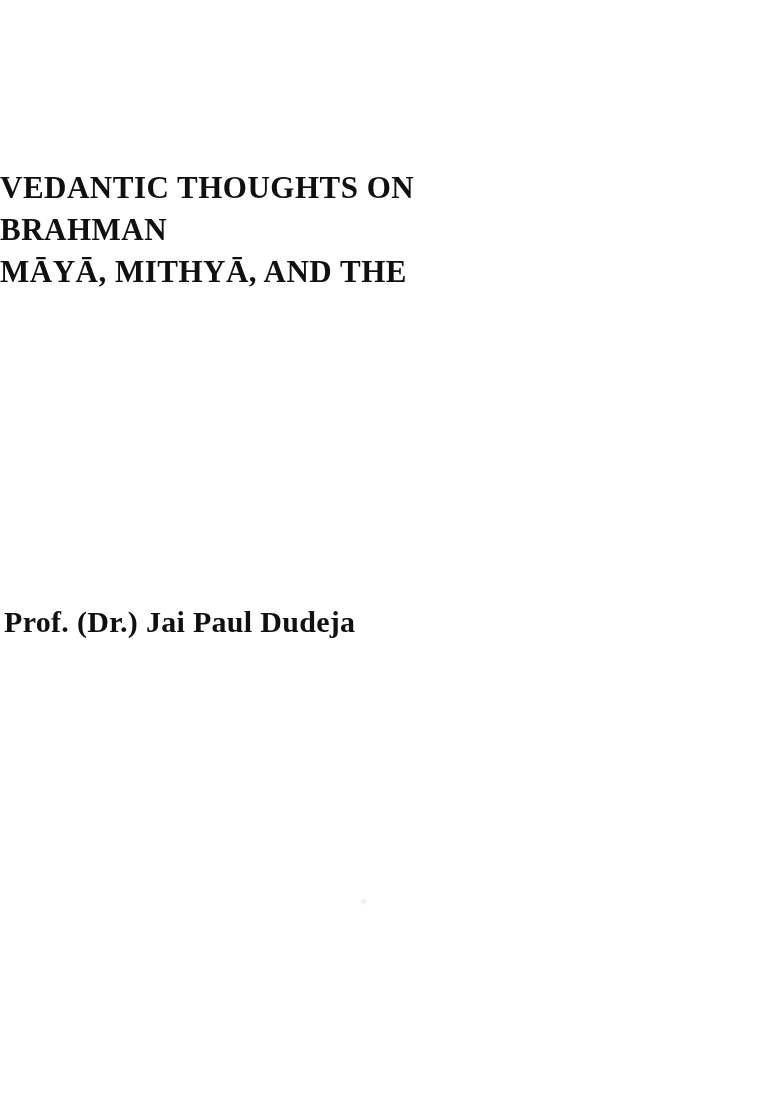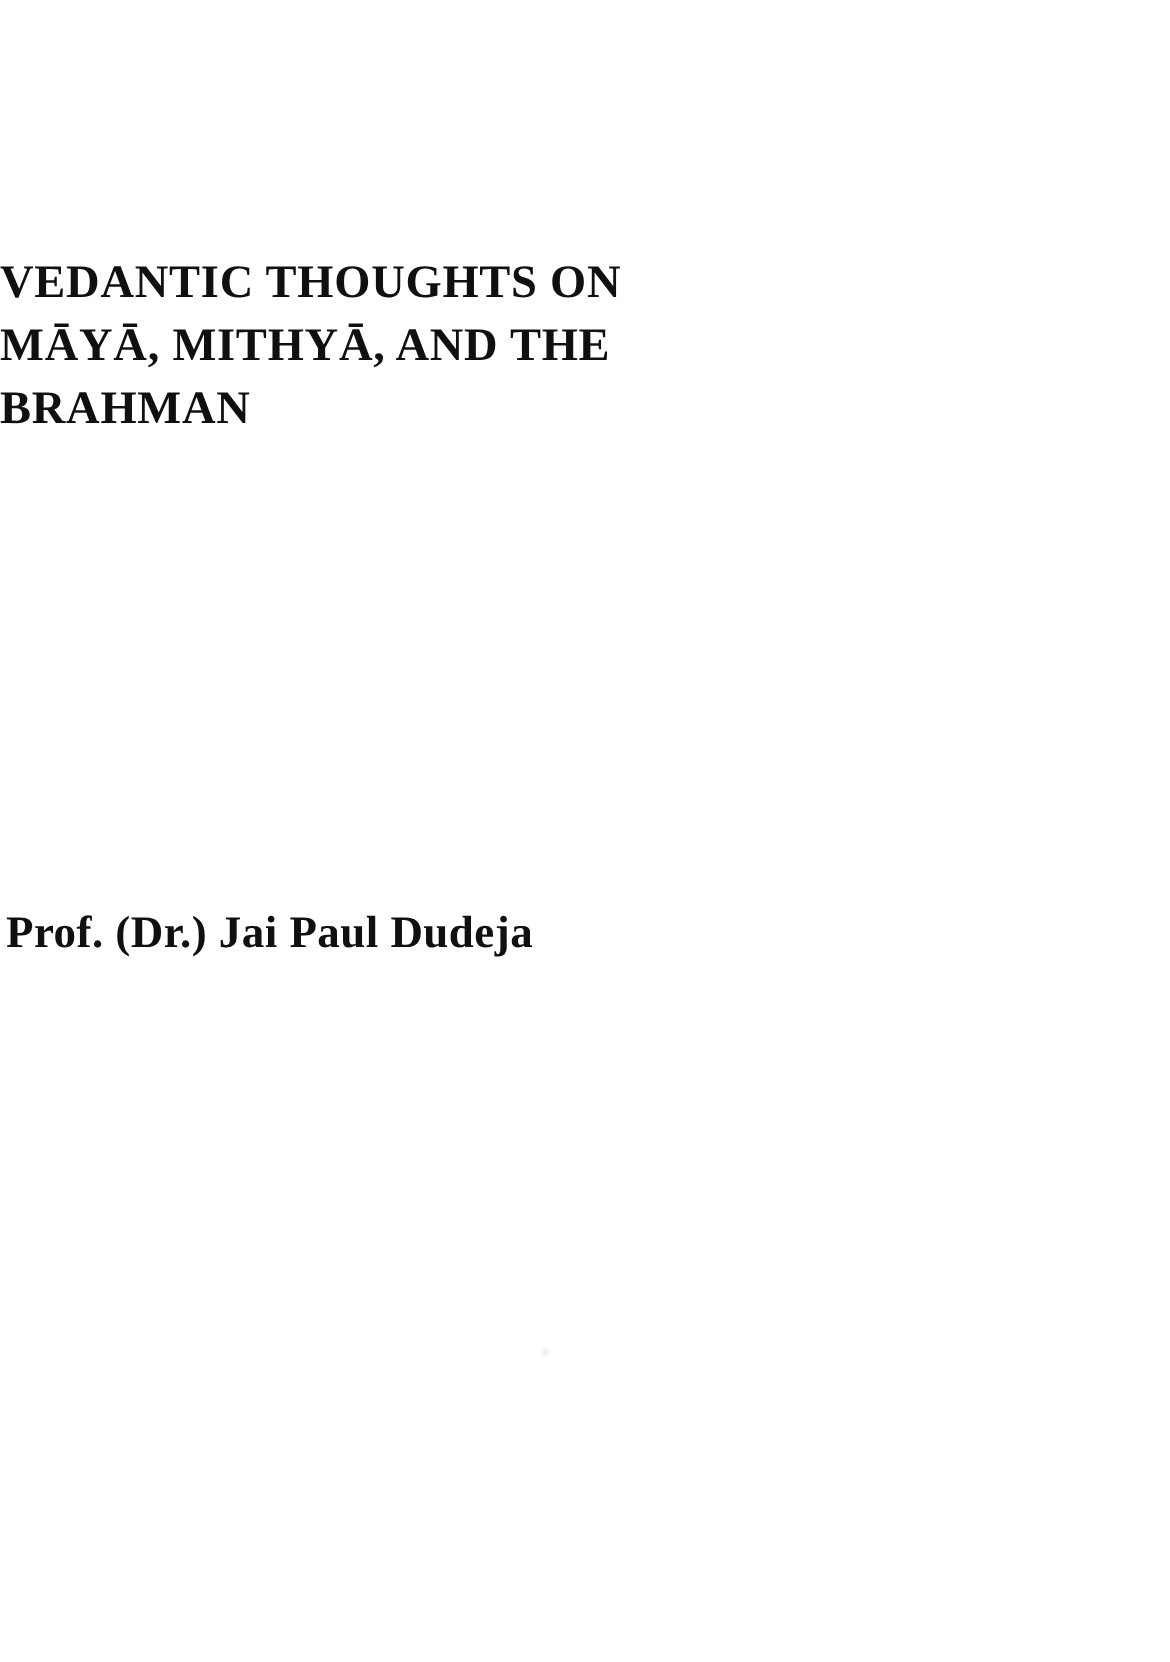--- a/index.html
+++ b/index.html
@@ -56,21 +56,21 @@
     background: radial-gradient(circle, #ececec 0%, #f8f8f8 60%, #ffffff 100%);
   }
 </style>
 </head>
 <body>
 
 <div class="page">
 
   <h1 class="book-title">
     <span class="title-line">VEDANTIC THOUGHTS ON</span>
+    <span class="title-line">BRAHMAN</span>
     <span class="title-line">MĀYĀ, MITHYĀ, AND THE</span>
-    <span class="title-line">BRAHMAN</span>
   </h1>
 
   <div class="book-author">Prof. (Dr.) Jai Paul Dudeja</div>
 
   <div class="scan-artifact"></div>
 
 </div>
 
 </body></html>

